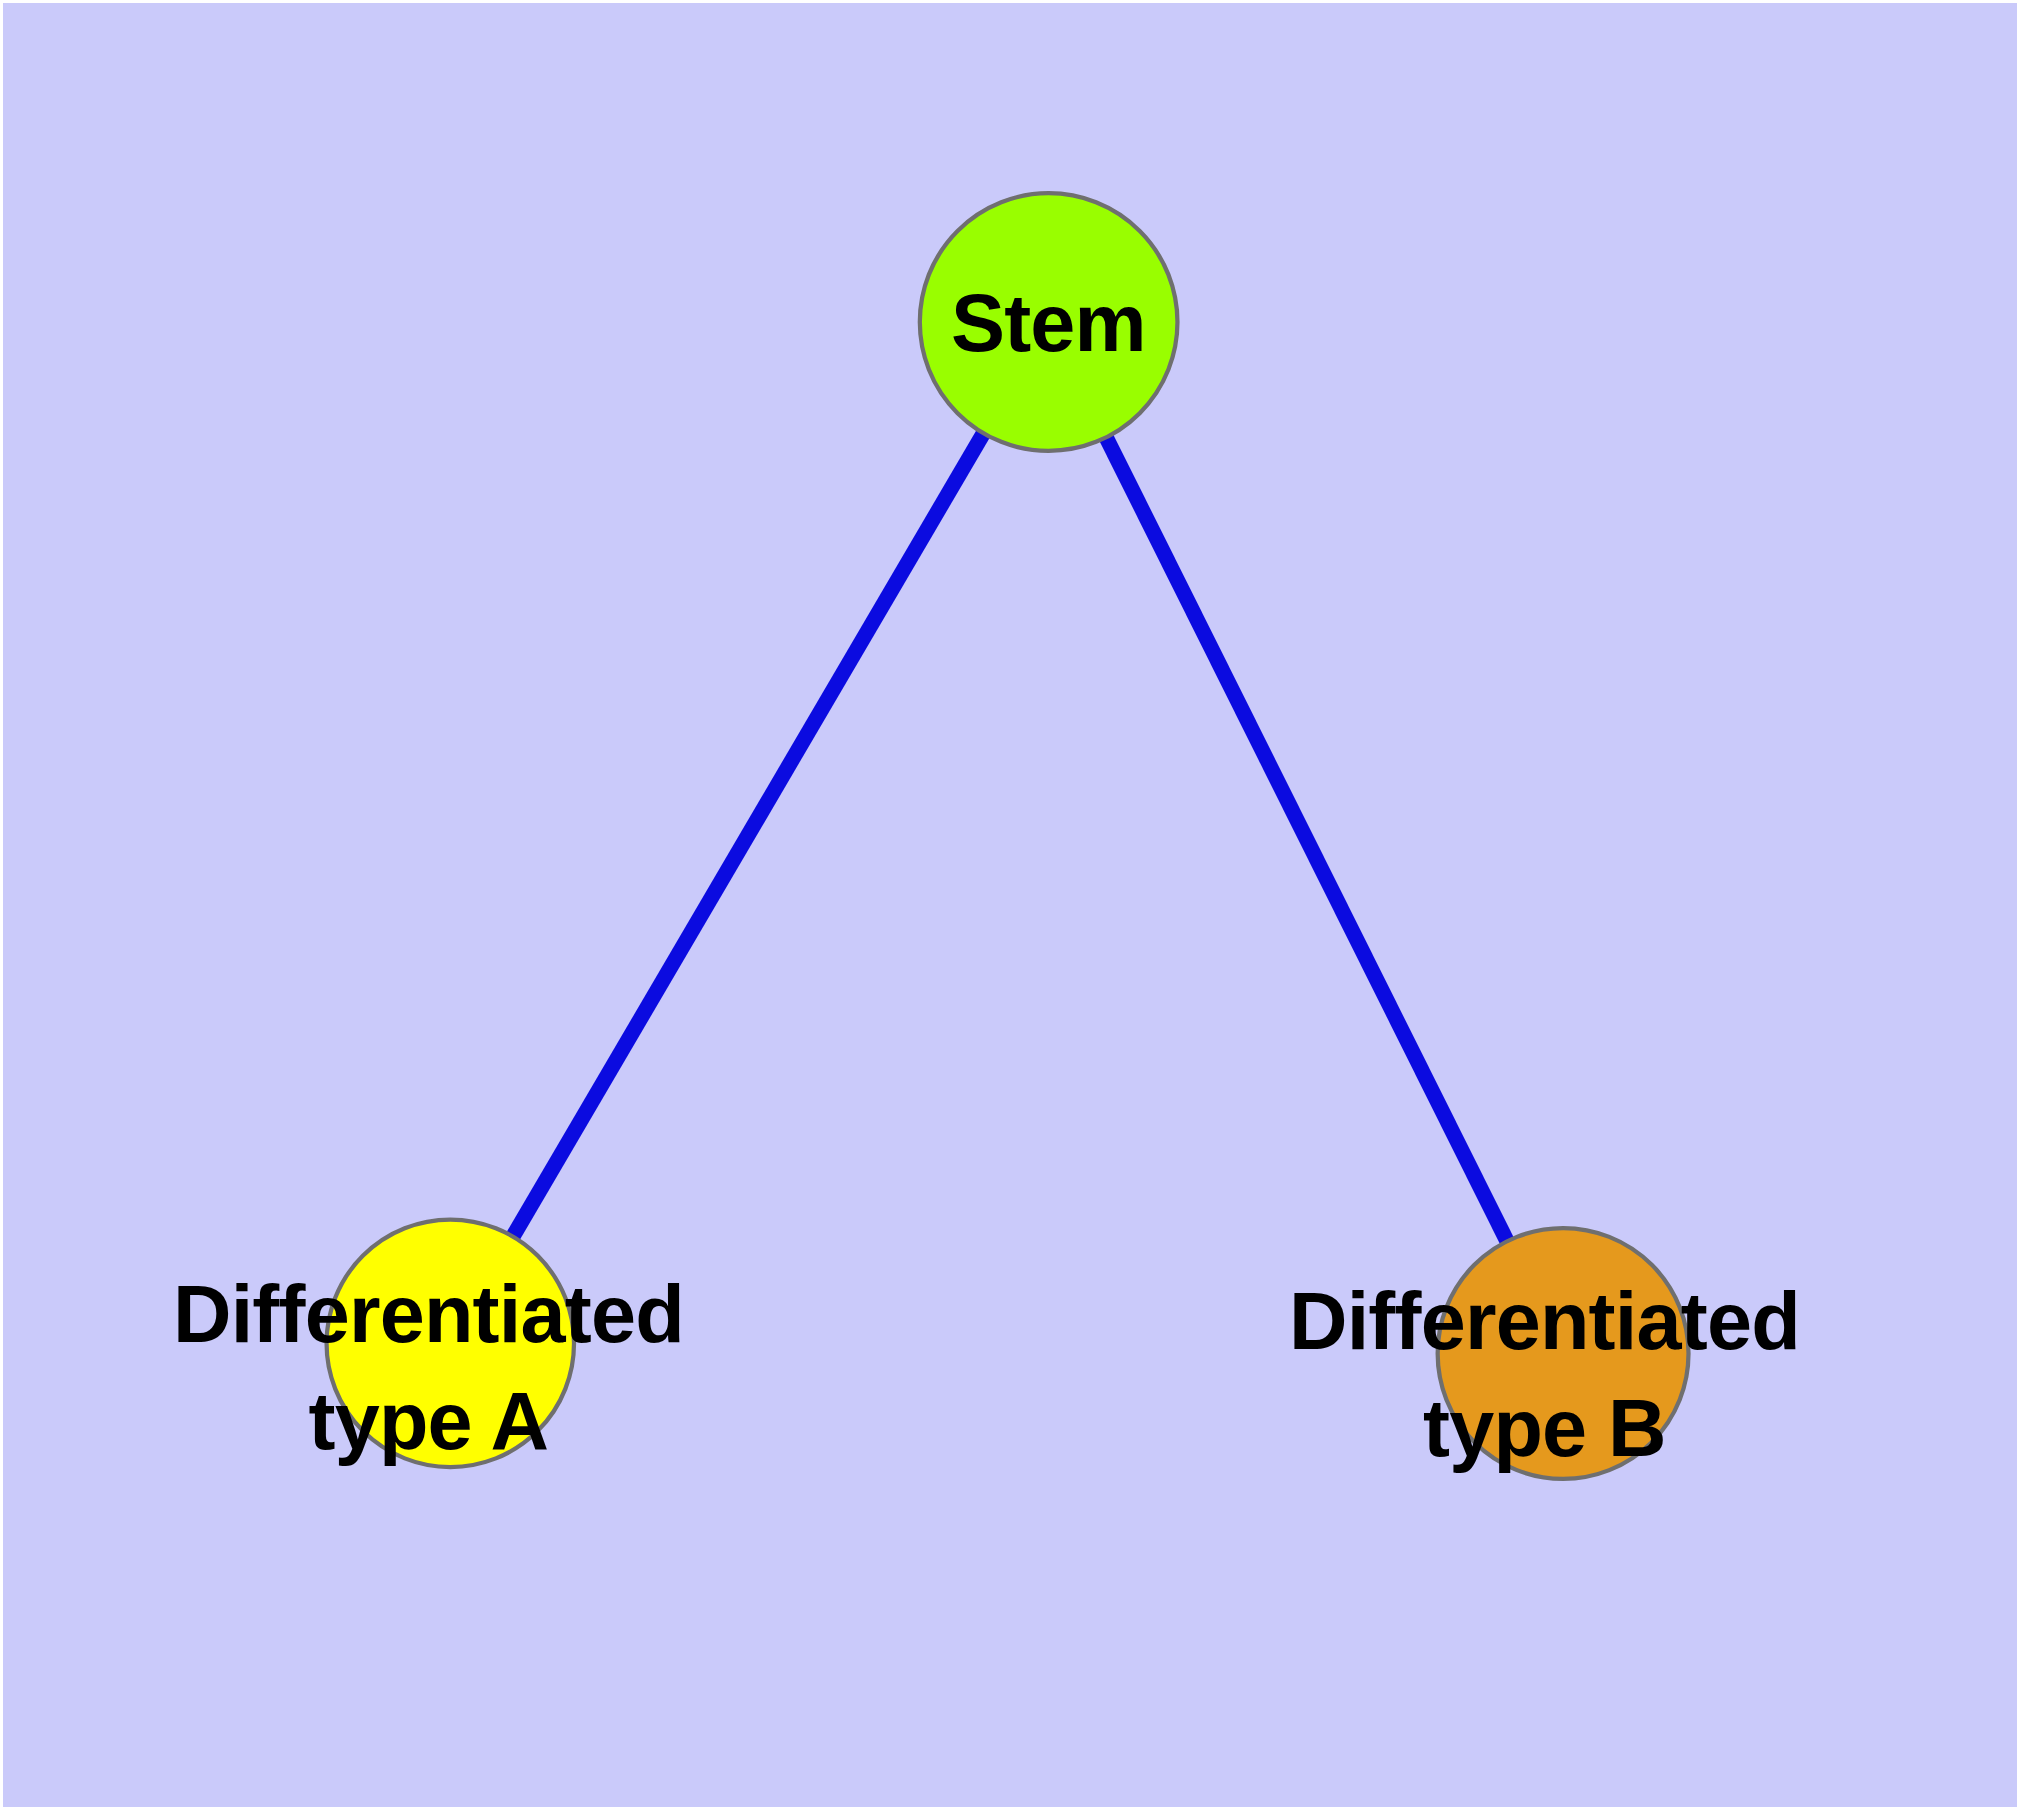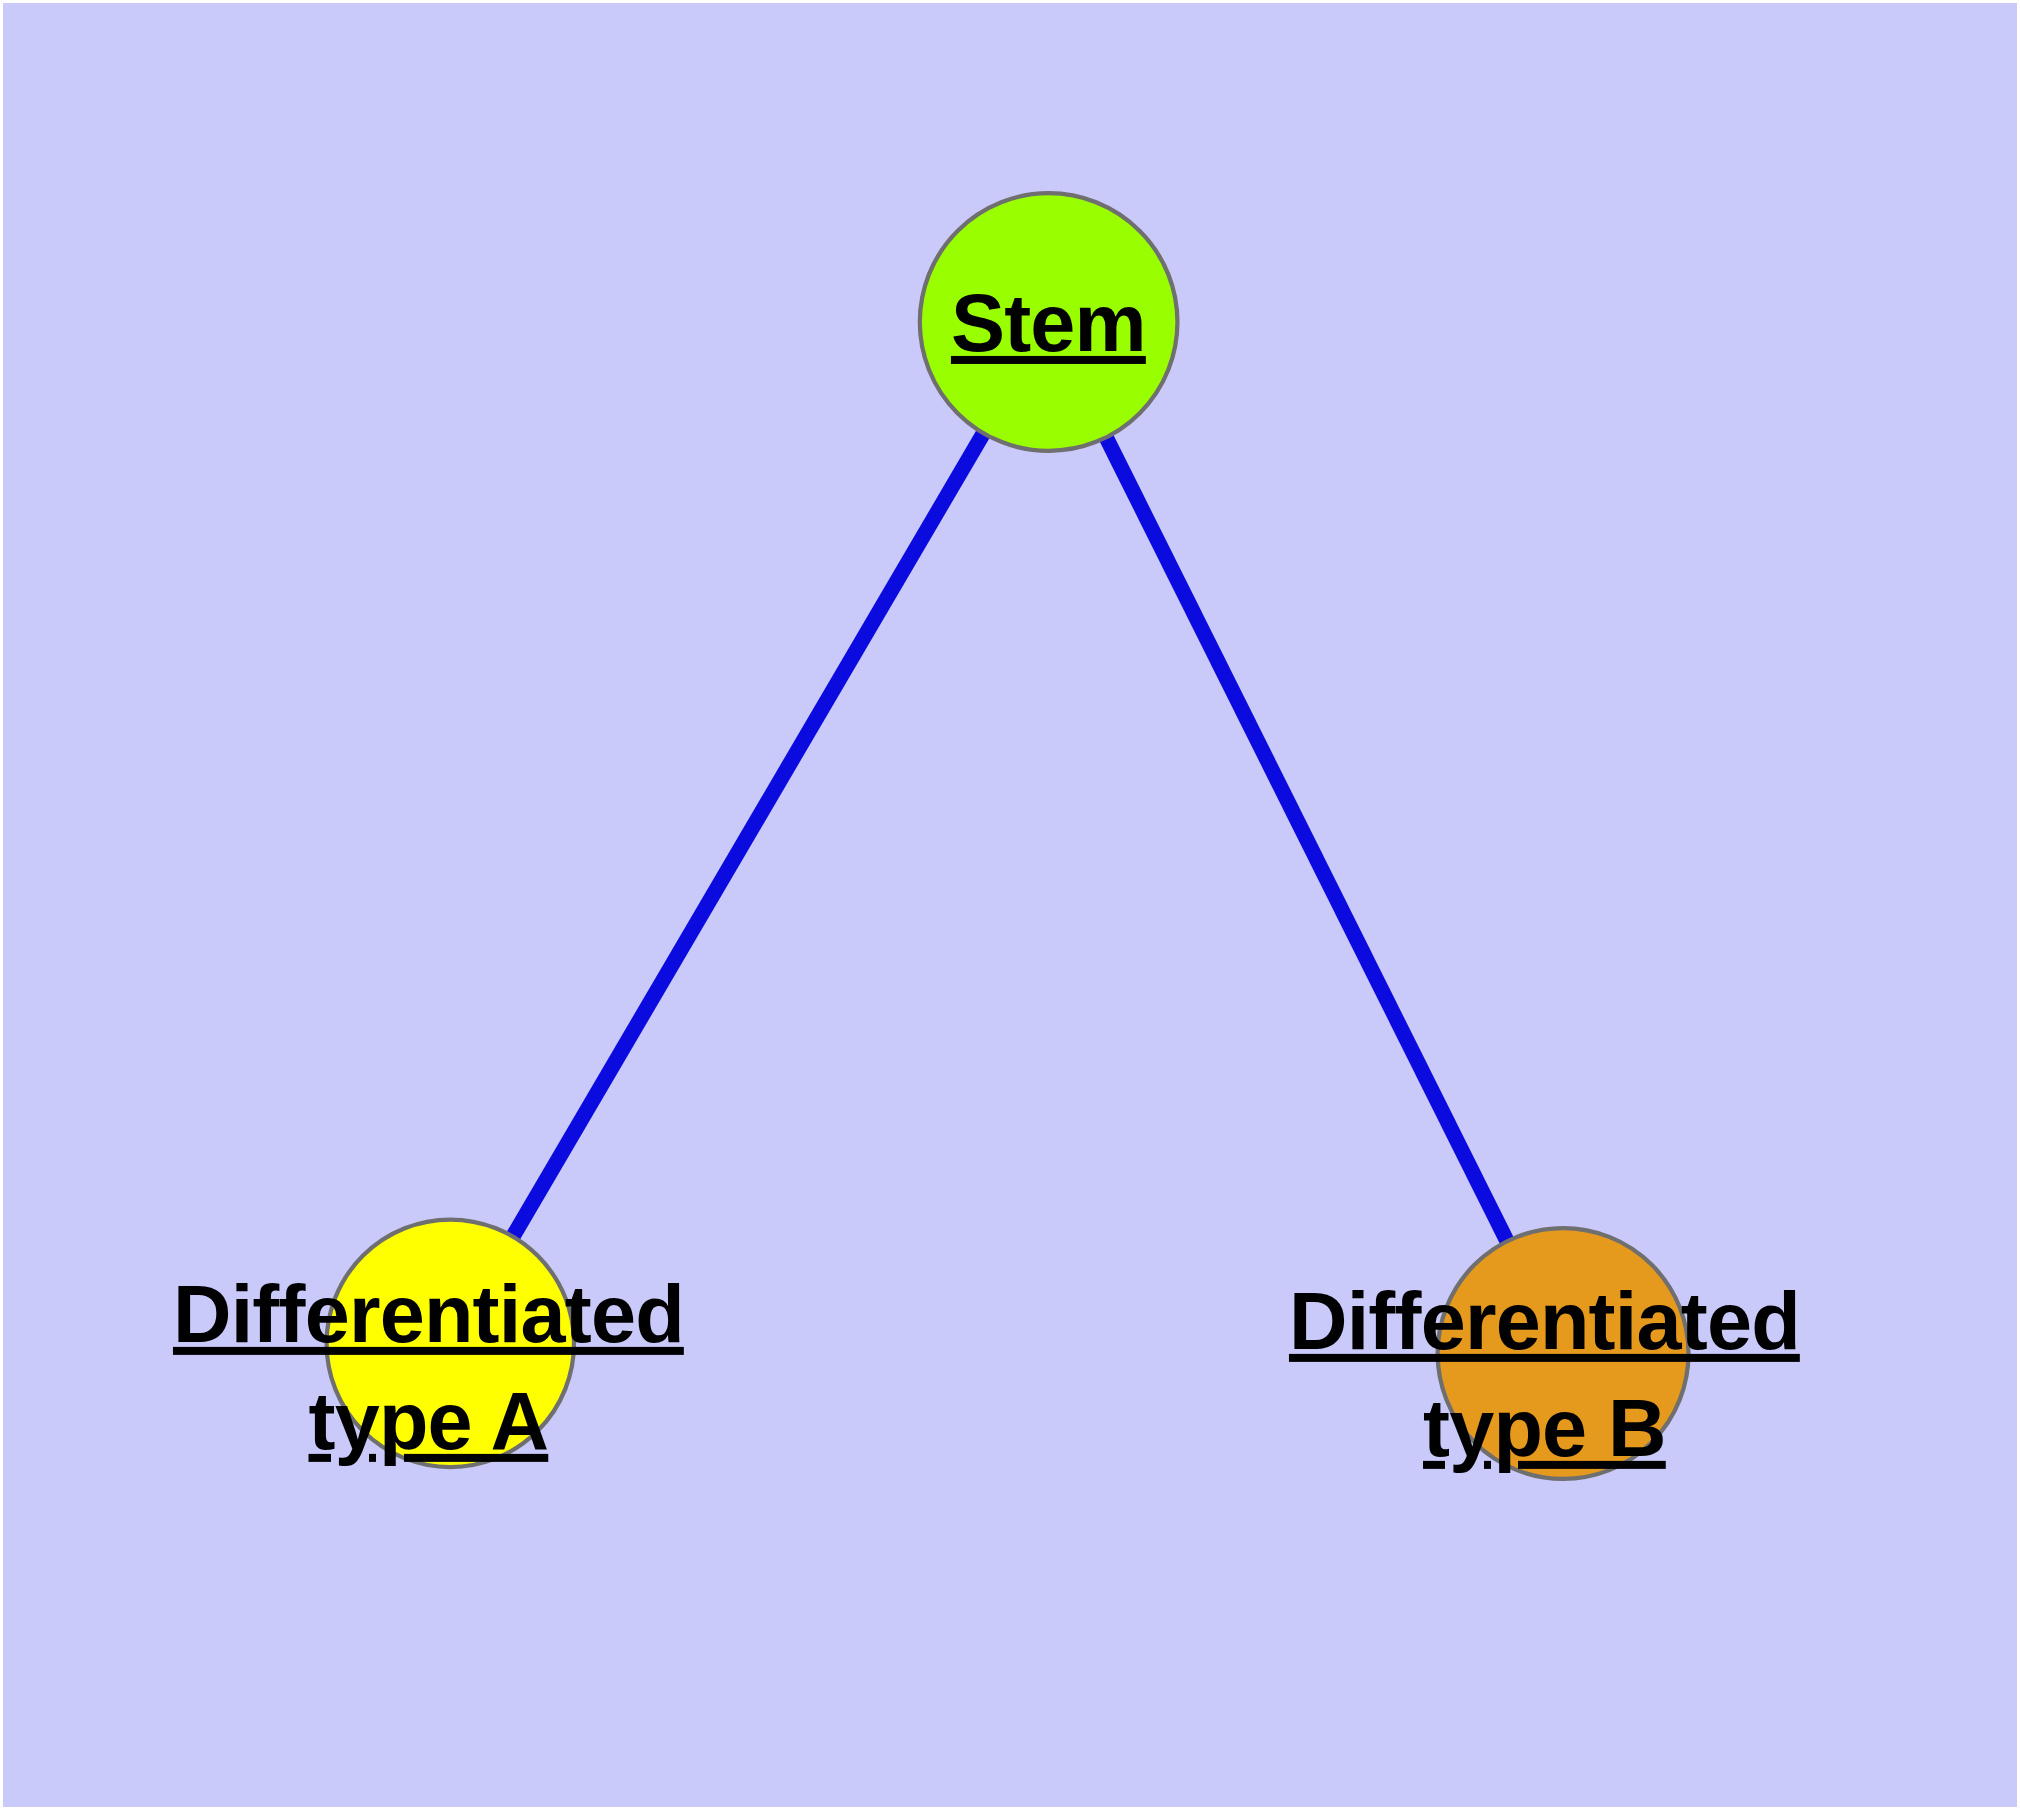--- a/index.html
+++ b/index.html
@@ -36,21 +36,20 @@
     position: absolute;
     transform: translate(-50%, -50%);
     color: #000000;
     font-weight: bold;
     font-size: 81px;
     line-height: 1.31;
     text-align: center;
     white-space: pre-line;
     letter-spacing: -0.8px;
     pointer-events: none;
-    text-decoration: underline;
   }
 </style>
 </head>
 <body>
 
 <div class="stage">
 
   <svg class="graph" viewBox="0 0 2384 2138">
 
     <line class="edge" x1="1237" y1="380" x2="531" y2="1585" stroke="#0b0be0"></line>

